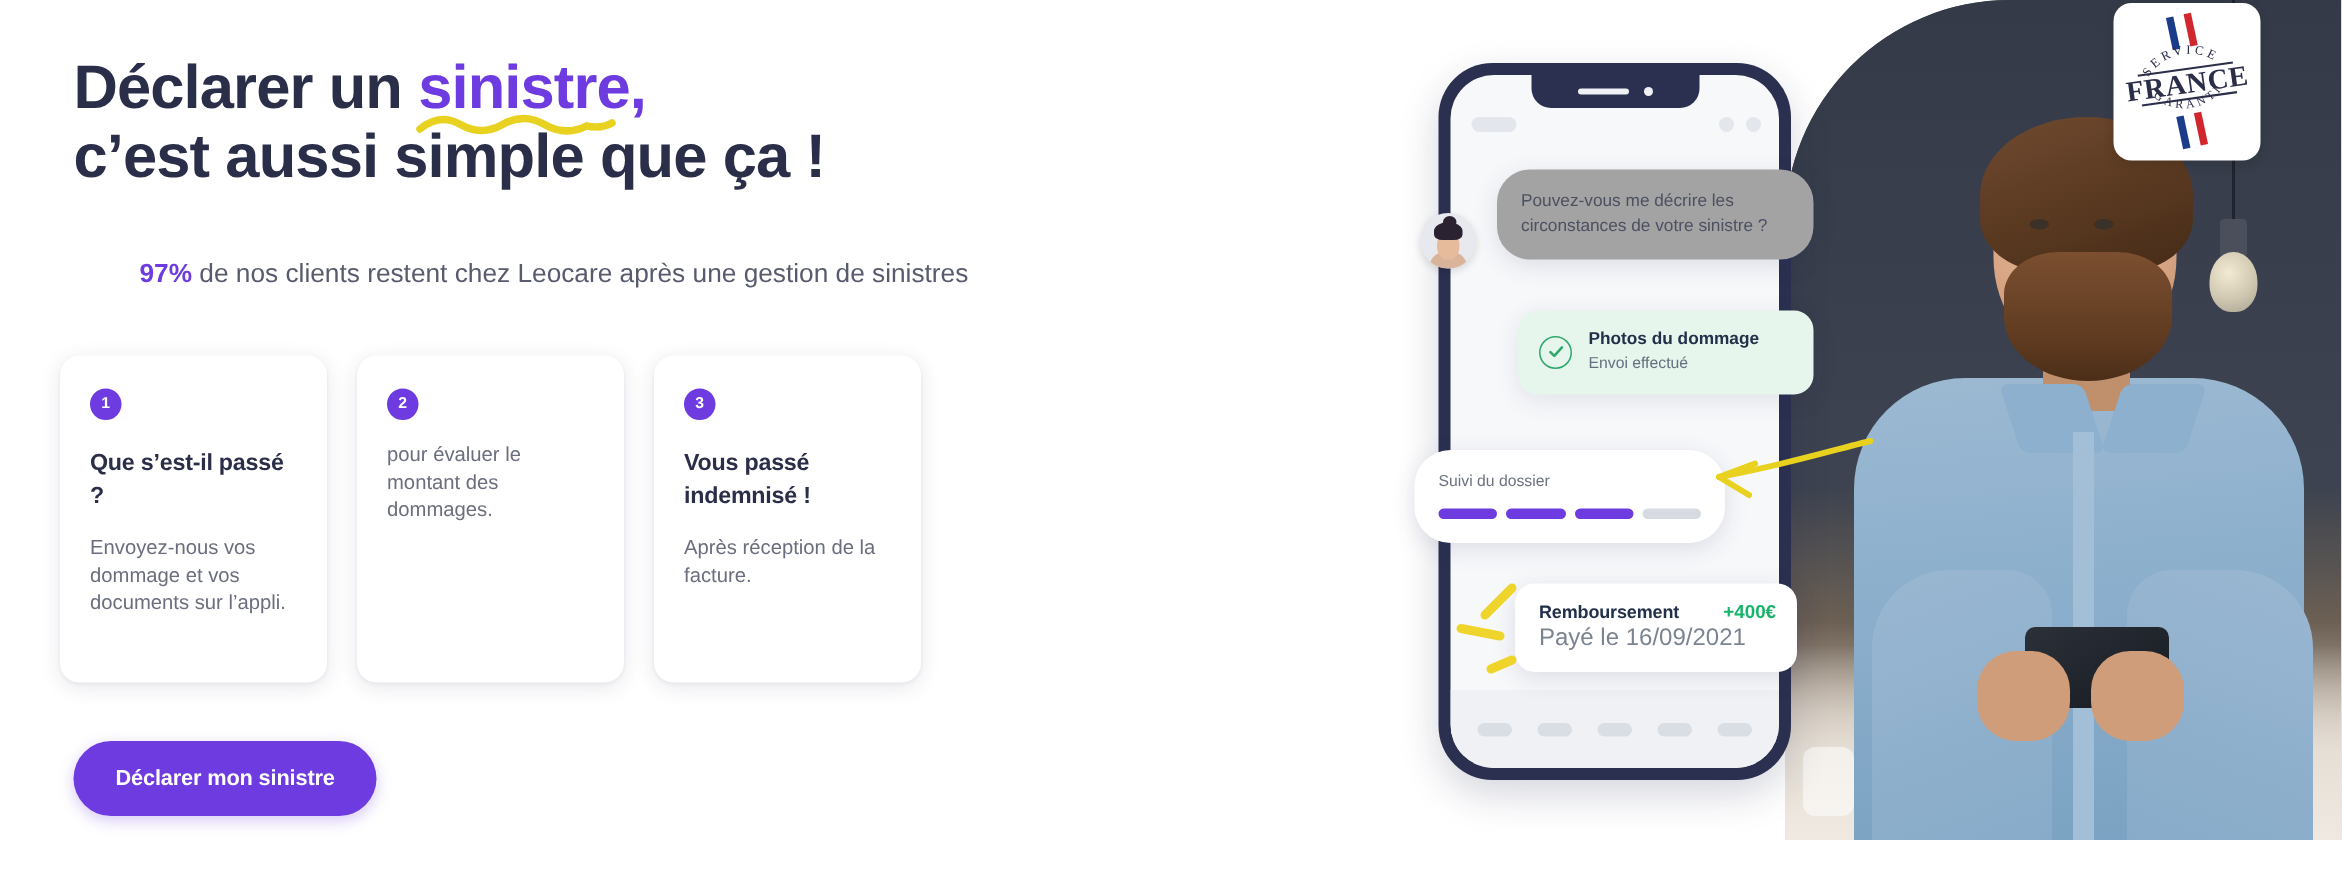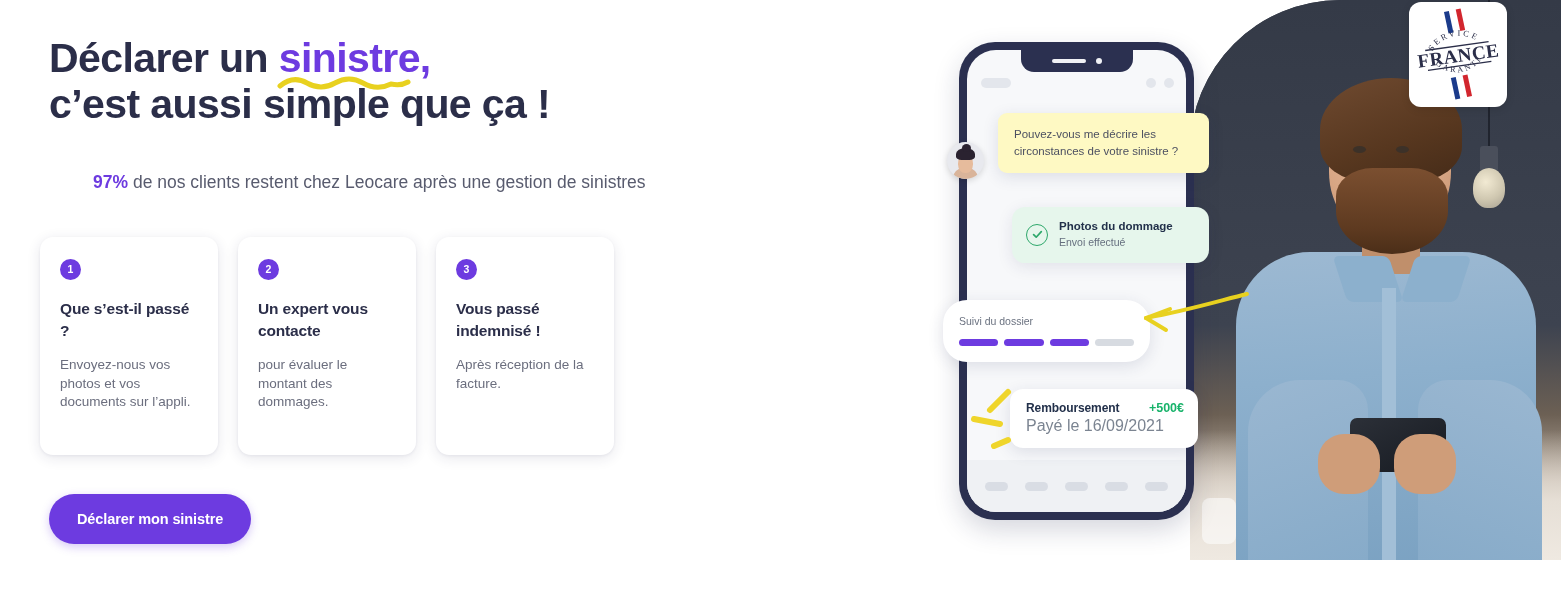--- a/index.html
+++ b/index.html
@@ -414,22 +414,22 @@
     background: #d9dde4;
   }
 
   
   .bubble-msg {
     position: absolute;
     left: 68px;
     top: 113px;
     width: 211px;
     padding: 13px 16px 14px 16px;
-    background: #fef9c3;
-    border-radius: 9px;
+    background: #a3a3a3;
+    border-radius: 22px;
     box-shadow: 0 4px 16px rgba(40,44,90,0.13);
     font-size: 11.5px;
     line-height: 16.5px;
     color: #4c5061;
     z-index: 6;
   }
   .avatar {
     position: absolute;
     left: 17px;
     top: 142px;
@@ -603,26 +603,25 @@
 
     <p class="subtitle">
       <span class="pct">97%</span><span> de nos clients restent chez Leocare après une gestion de sinistres</span>
     </p>
 
     <div class="cards">
 
       <div class="card">
         <div class="card-badge">1</div>
         <div class="card-title">Que s’est-il passé ?</div>
-        <div class="card-body">Envoyez-nous vos photos et vos documents sur l’appli.</div>
+        <div class="card-body">Envoyez-nous vos dommage et vos documents sur l’appli.</div>
       </div>
 
       <div class="card">
         <div class="card-badge">2</div>
-        <div class="card-title">Un expert vous contacte</div>
         <div class="card-body">pour évaluer le montant des dommages.</div>
       </div>
 
       <div class="card">
         <div class="card-badge">3</div>
         <div class="card-title">Vous passé indemnisé !</div>
         <div class="card-body">Après réception de la facture.</div>
       </div>
 
     </div>
@@ -736,21 +735,21 @@
         <span class="ct-seg on"></span>
         <span class="ct-seg on"></span>
         <span class="ct-seg on"></span>
         <span class="ct-seg"></span>
       </div>
     </div>
 
     <div class="card-refund">
       <div class="cr-row">
         <span class="cr-title">Remboursement</span>
-        <span class="cr-amount">+500€</span>
+        <span class="cr-amount">+400€</span>
       </div>
       <div class="cr-sub">Payé le 16/09/2021</div>
     </div>
 
     <svg class="arrow-svg" width="120" height="48" viewBox="0 0 120 48" fill="none">
       <path d="M117 6 C92 12, 60 22, 16 30" stroke="#e8d11f" stroke-width="4" stroke-linecap="round"></path>
       <path d="M16 30 L40 21" stroke="#e8d11f" stroke-width="4" stroke-linecap="round"></path>
       <path d="M16 30 L36 42" stroke="#e8d11f" stroke-width="4" stroke-linecap="round"></path>
     </svg>
 

